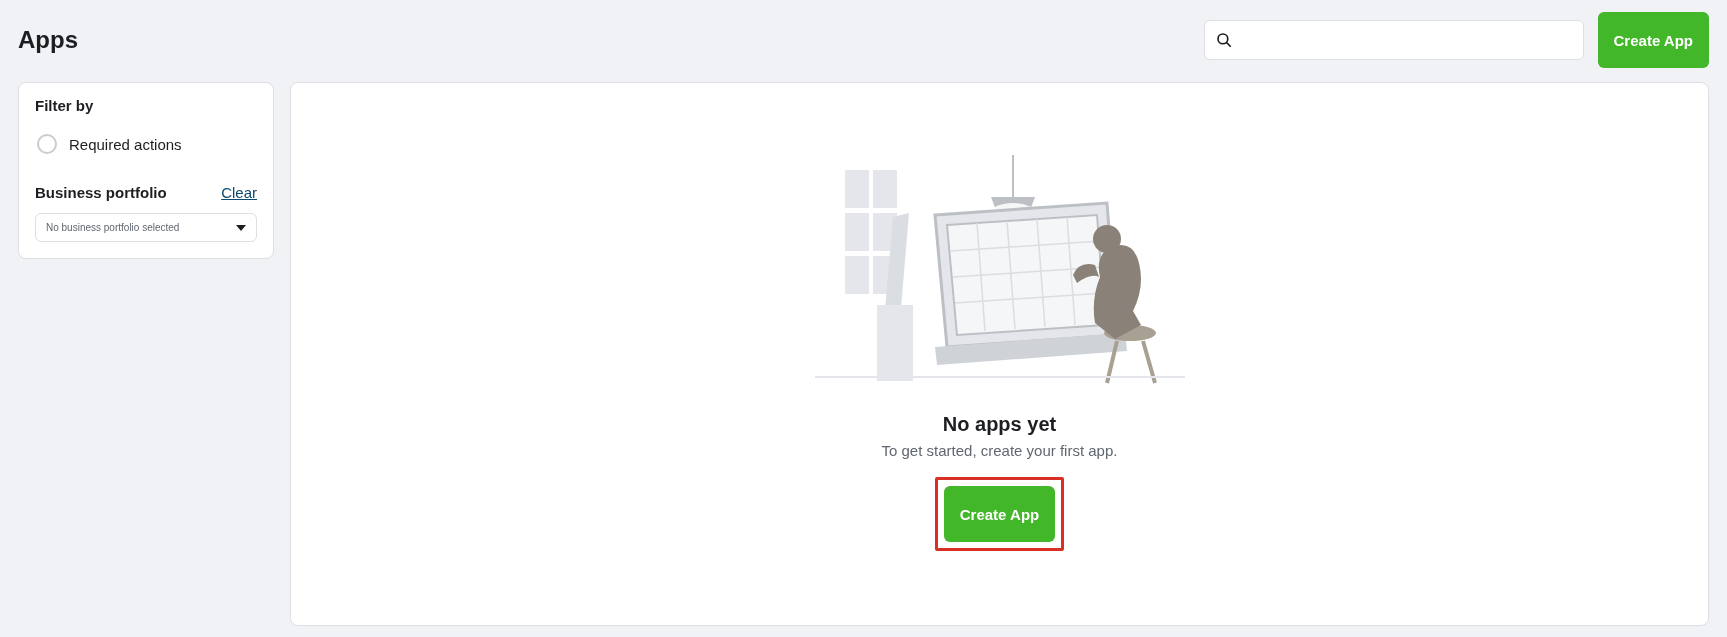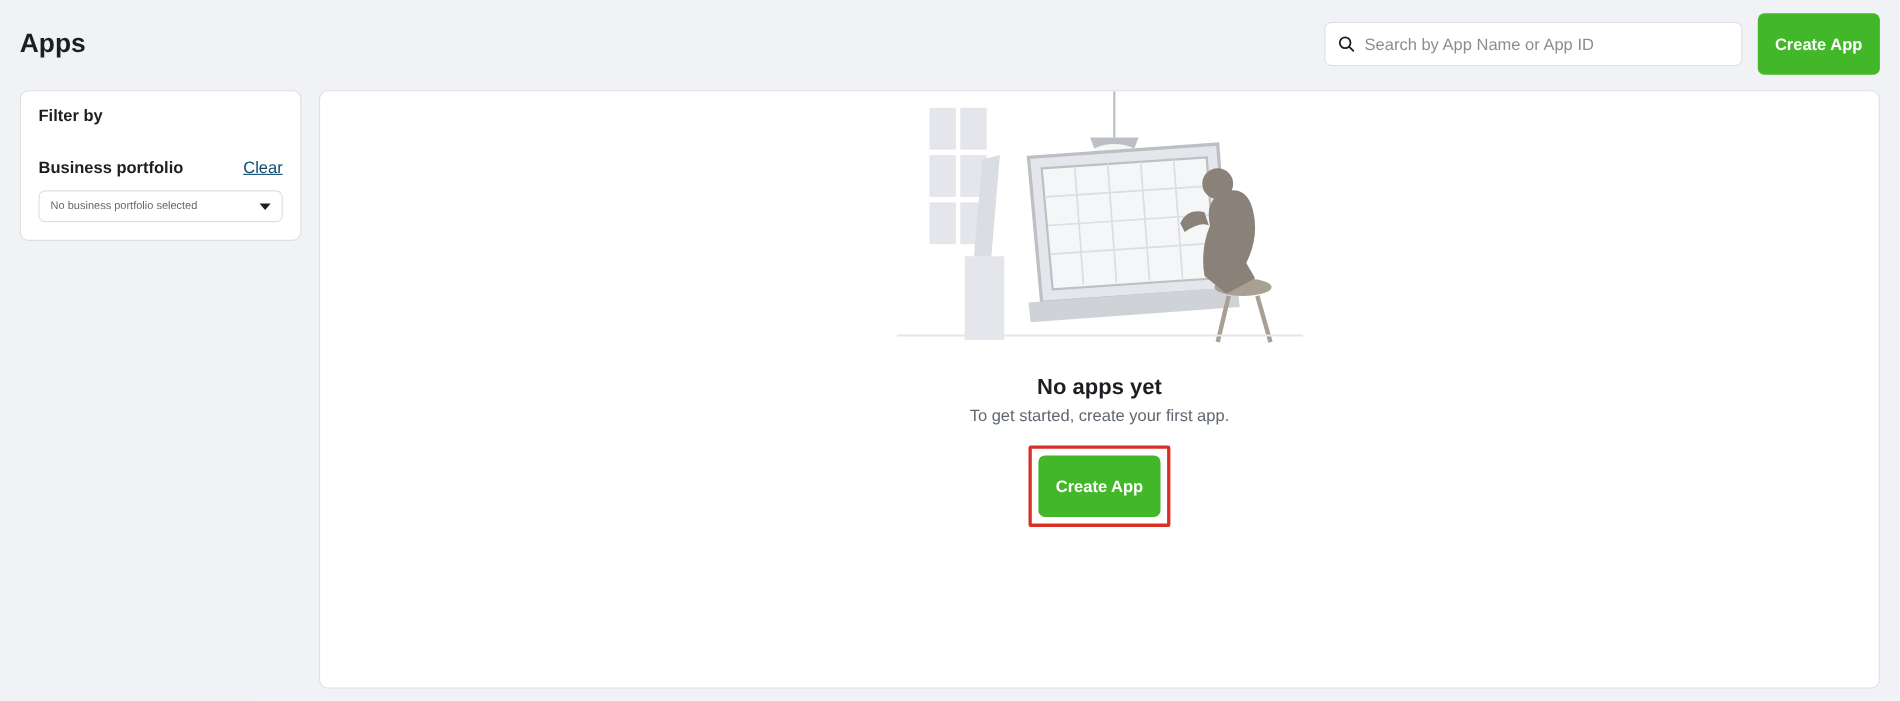--- a/index.html
+++ b/index.html
@@ -147,20 +147,21 @@
   }
   .main {
     flex: 1;
     background: #fff;
     border: 1px solid #dddfe2;
     border-radius: 8px;
     display: flex;
     flex-direction: column;
     align-items: center;
     justify-content: flex-start;
+    padding-top: 72px;
   }
   .illus {
     width: 370px;
     height: 230px;
     margin-bottom: 28px;
   }
   .empty-title {
     font-size: 20px;
     font-weight: 700;
     color: #1c1e21;
@@ -187,31 +188,34 @@
 <body>
 
 <div class="header">
   <div class="page-title">Apps</div>
   <div class="header-right">
     <div class="search-wrap">
       <svg width="18" height="18" viewBox="0 0 24 24" fill="none" stroke="#1c1e21" stroke-width="2.2">
           <circle cx="10.5" cy="10.5" r="6.5"></circle>
           <line x1="21" y1="21" x2="15.5" y2="15.5"></line>
         </svg>
-      <input class="search-input" type="text" placeholder="Search by App Name or App ID" style="">
     </div>
     <button class="btn-primary">Create App</button>
   </div>
 </div>
 
 <div class="body-row">
 
   <div class="sidebar">
     <div class="filter-title">Filter by</div>
 
+    <div class="filter-item">
+      <span class="radio"></span>
+      <span>Required actions</span>
+    </div>
 
     <div class="portfolio-row">
       <div class="portfolio-title">Business portfolio</div>
       <button class="clear-link">Clear</button>
     </div>
 
     <div class="portfolio-select">
       <span>No business portfolio selected</span>
       <span class="caret"></span>
     </div>

